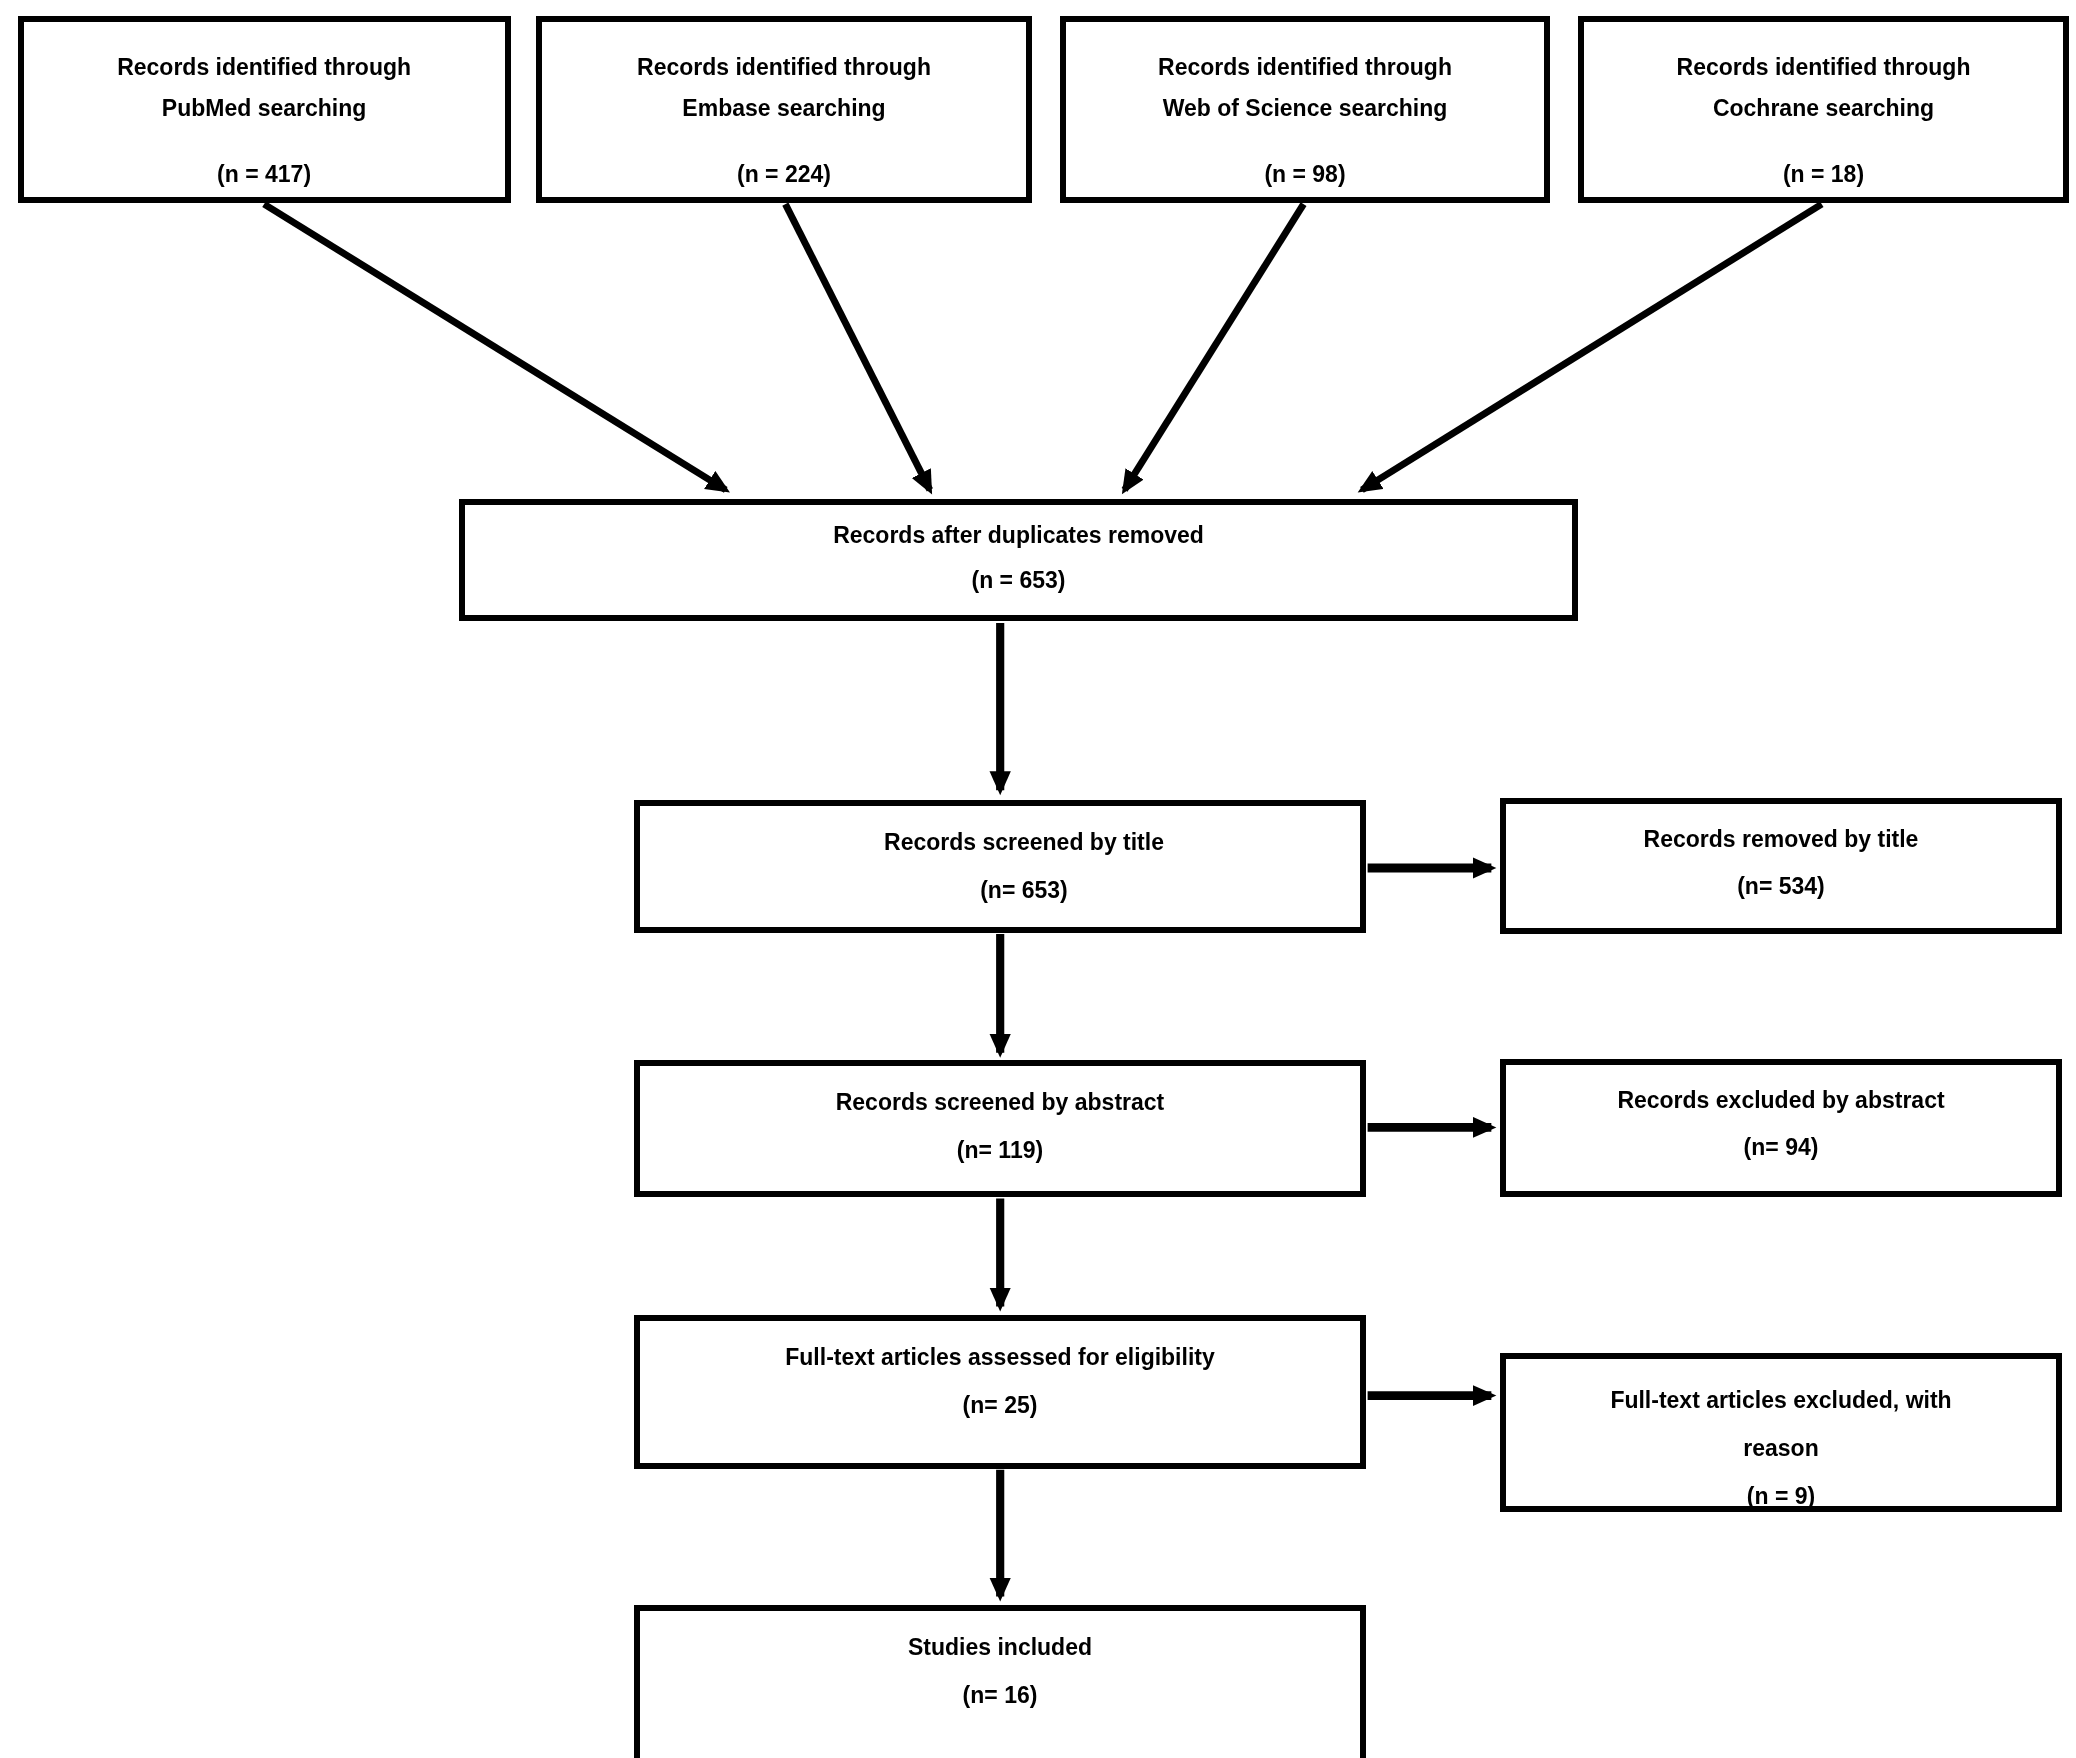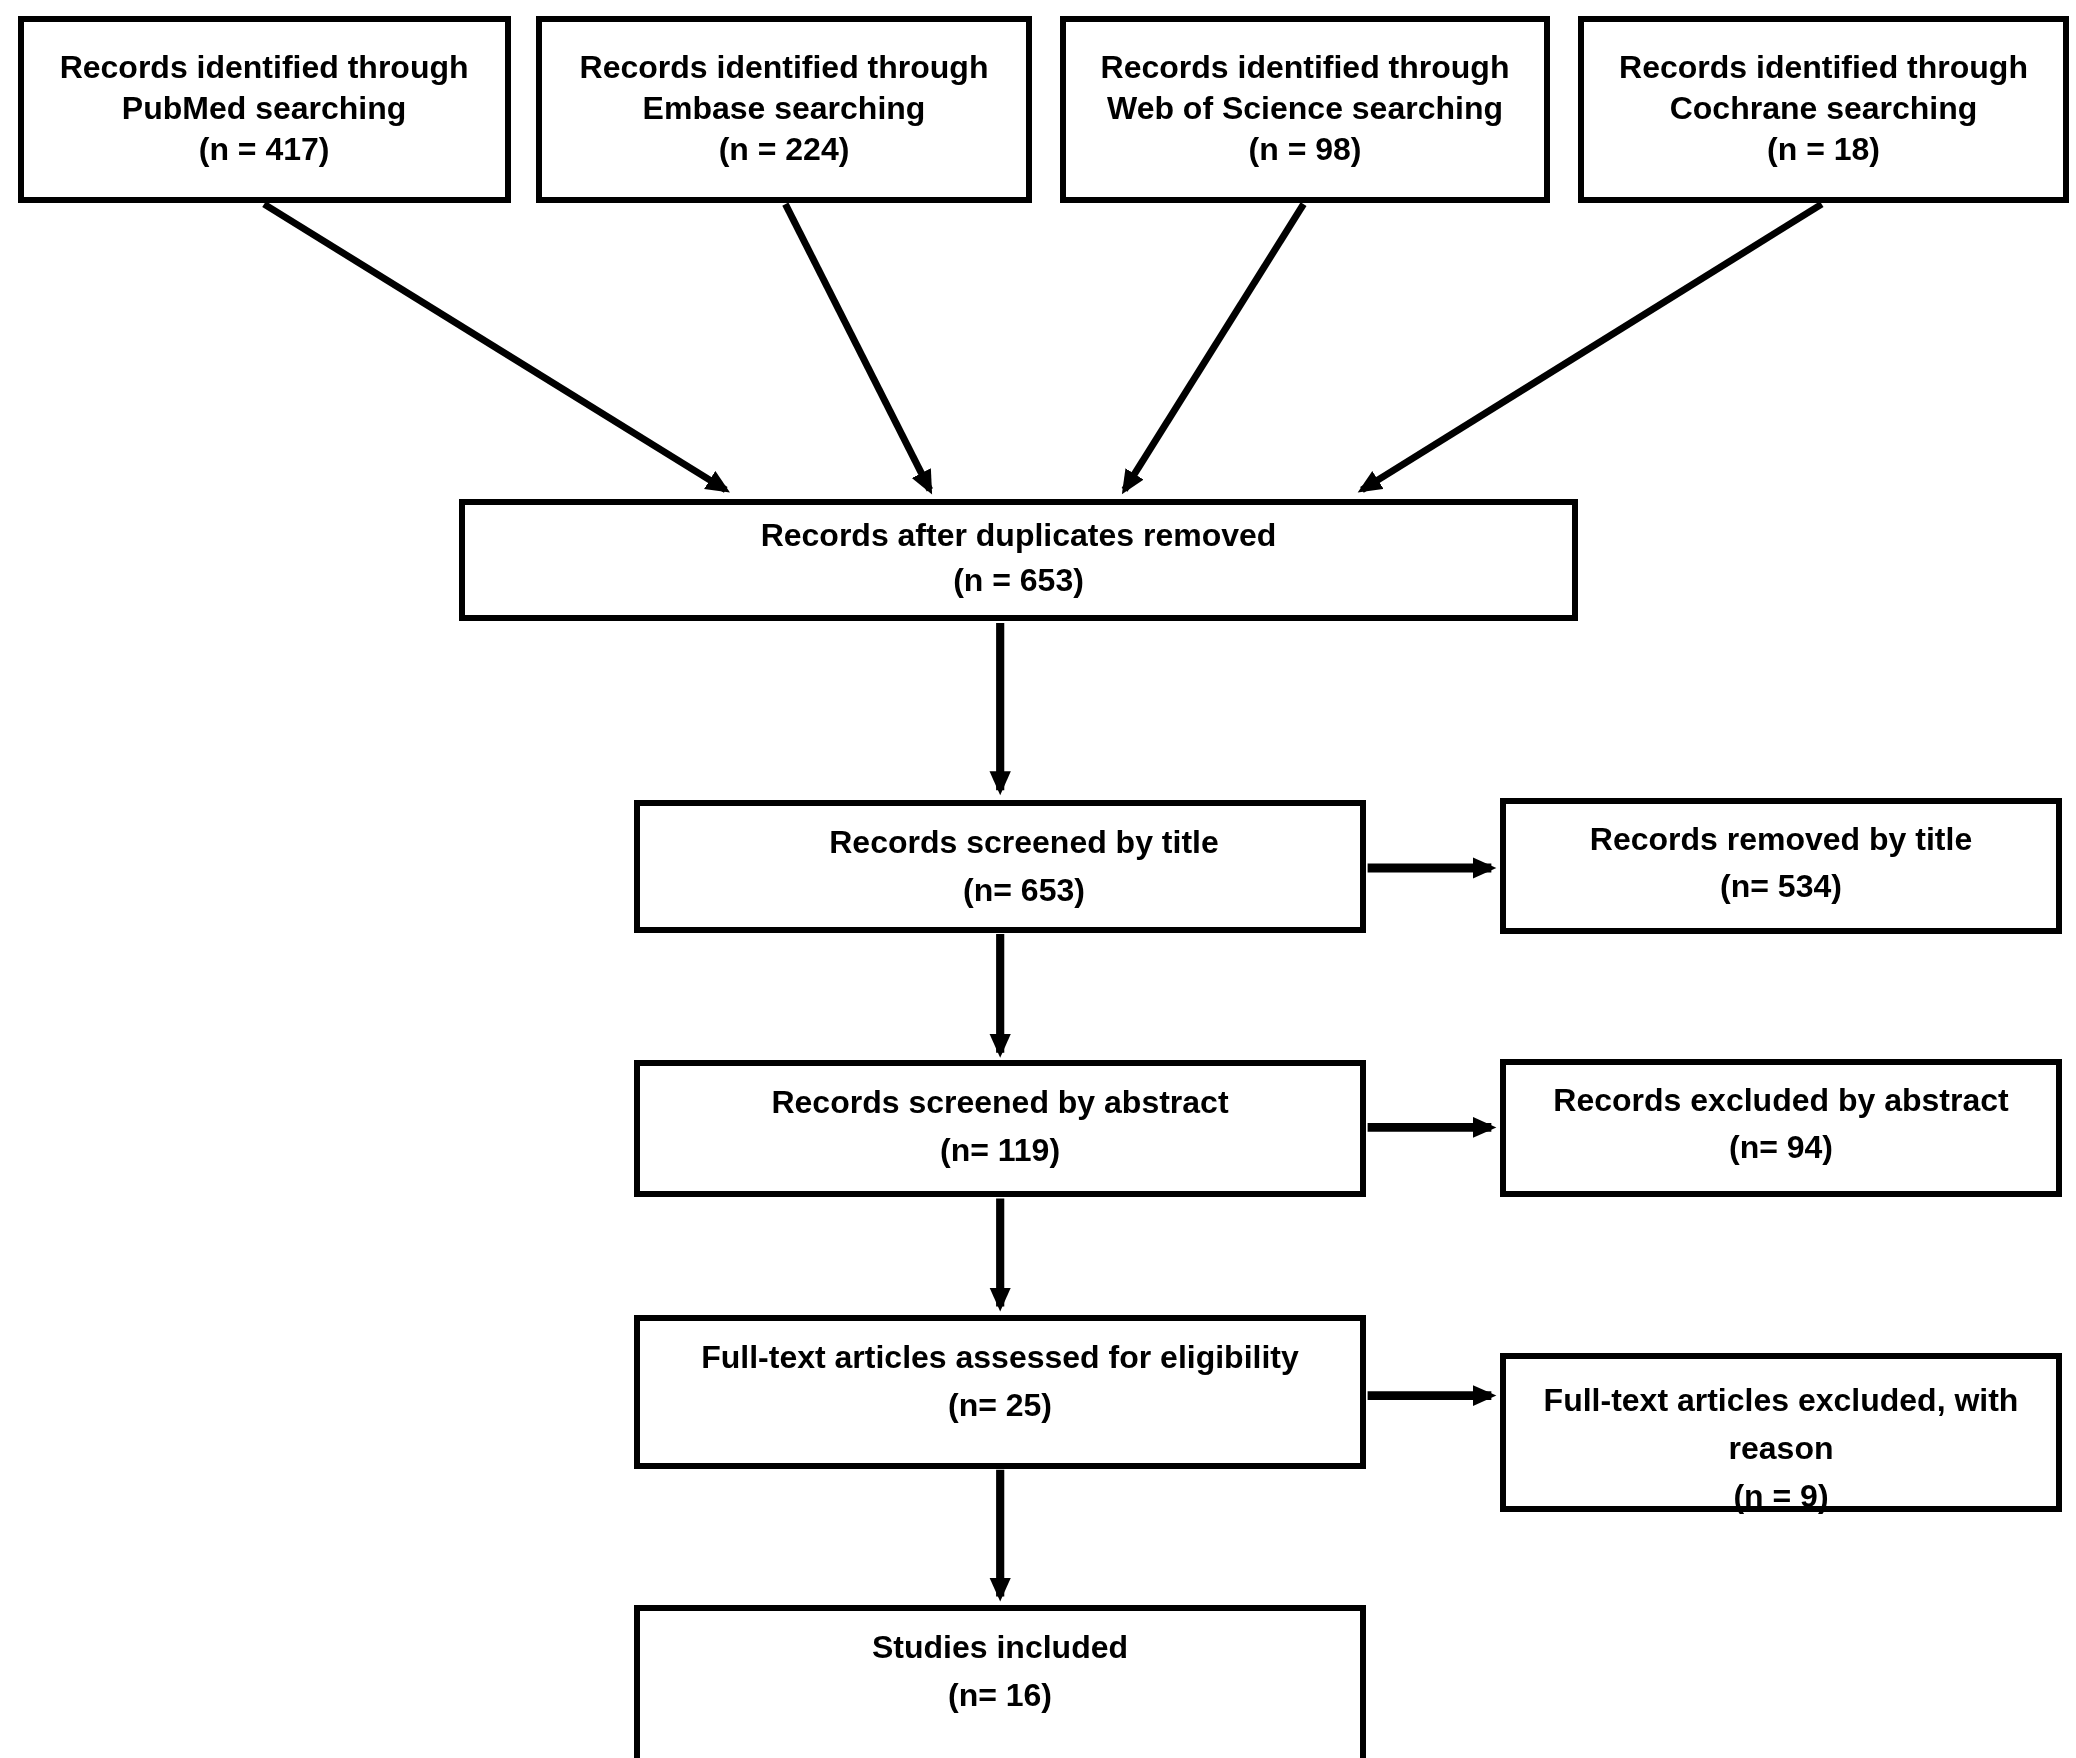--- a/index.html
+++ b/index.html
@@ -23,27 +23,27 @@
     height: 1758px;
     pointer-events: none;
   }
   .node {
     position: absolute;
     box-sizing: border-box;
     border: 6.3px solid #000000;
     background: #ffffff;
     text-align: center;
     font-weight: bold;
-    font-size: 32px;
+    font-size: 23px;
     line-height: 41px;
   }
   .node .label div { white-space: nowrap; }
   
   .node.top    { padding-top: 25px; }
-  .node.top    .count { }
+  .node.top    .count { margin-top: 25px; }
   
   .node.dup    { padding-top: 10px; }
   .node.dup    .count { margin-top: 3.8px; }
   
   .node.main   { padding-top: 16.3px; }
   .node.main   .count { margin-top: 6.3px; }
   
   .node.excl   { padding-top: 15px; }
   .node.excl   .count { margin-top: 6.3px; }
   

